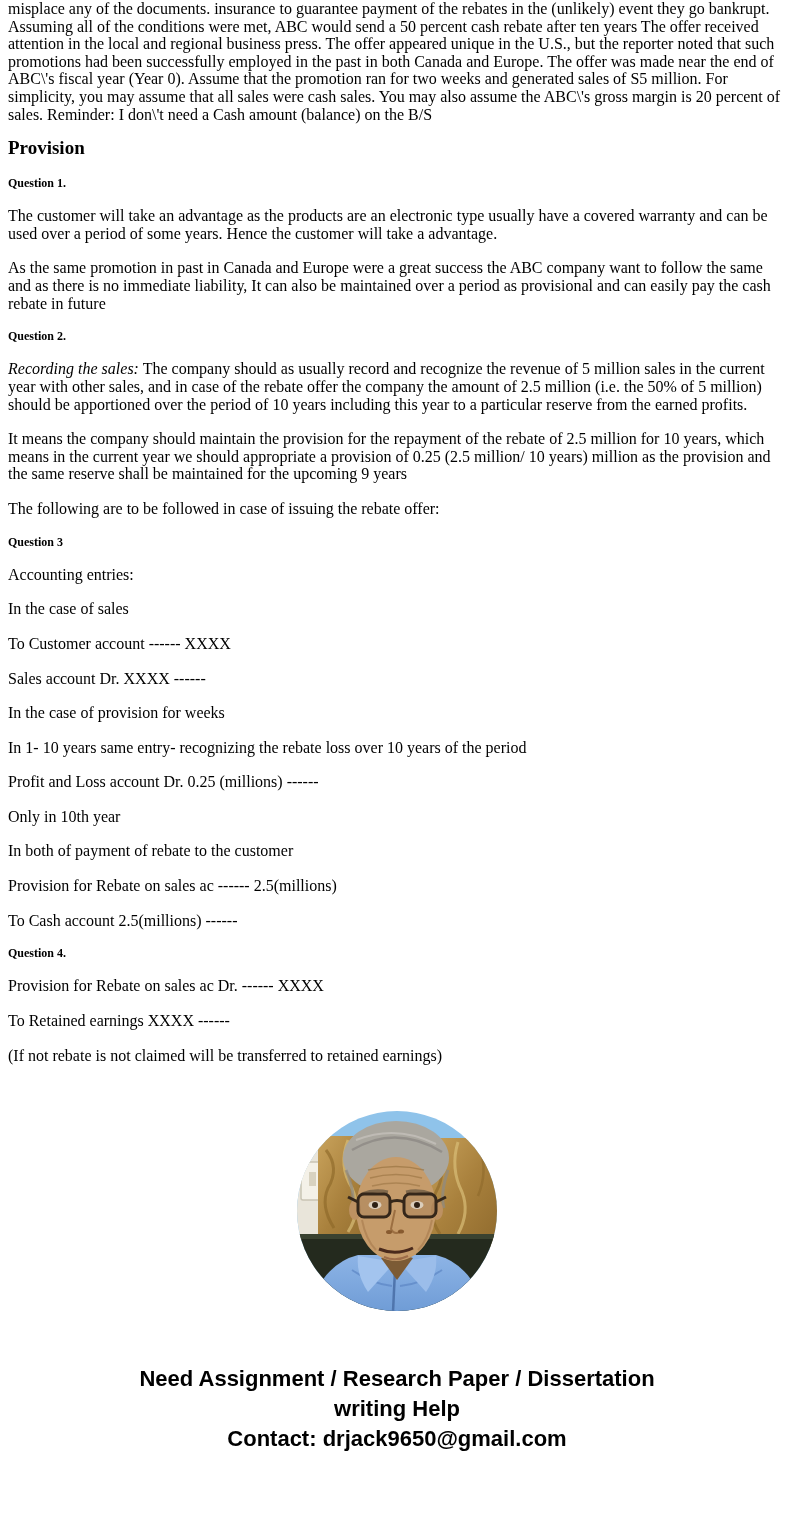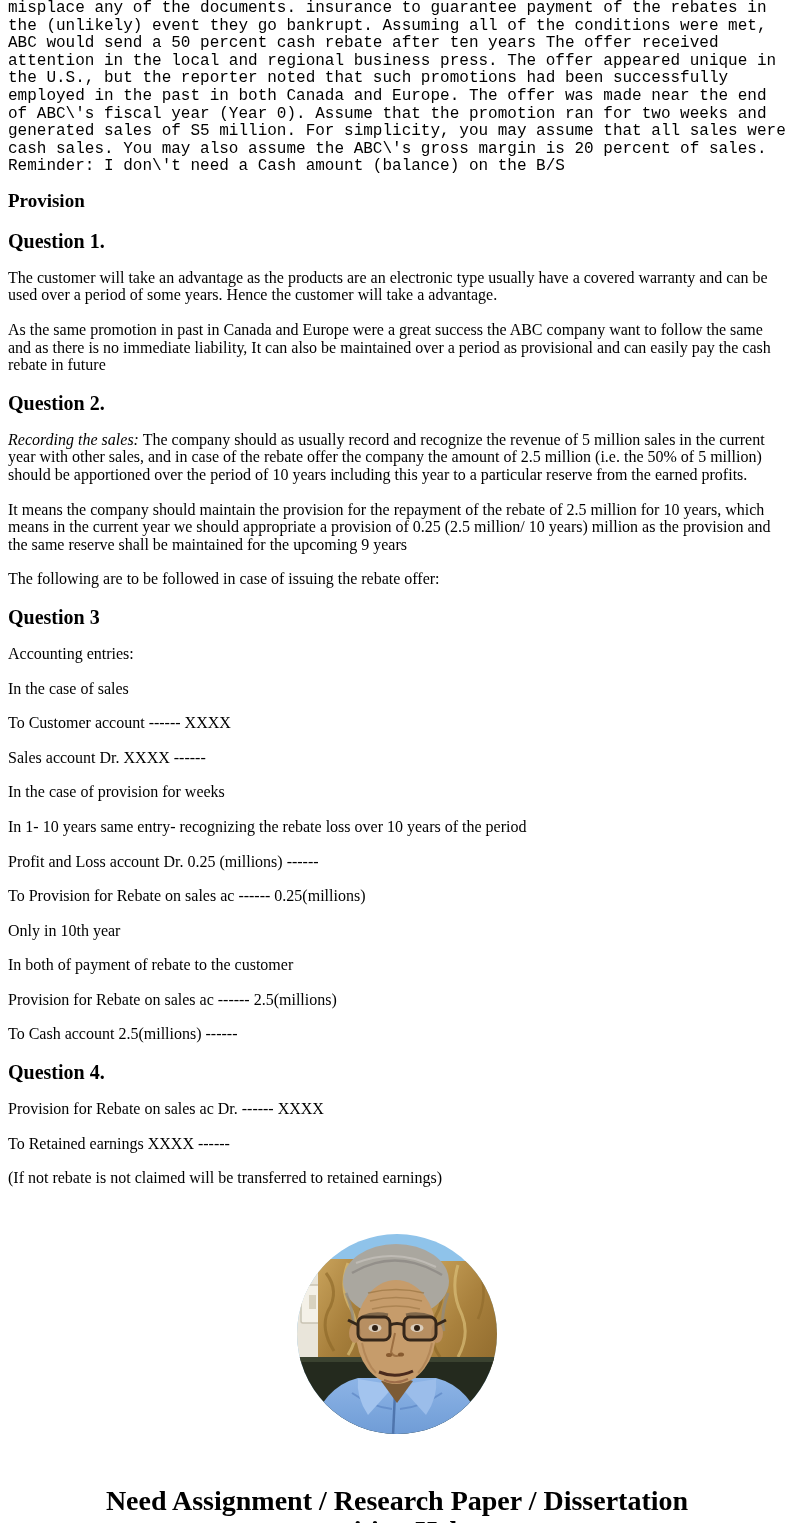--- a/index.html
+++ b/index.html
@@ -8,46 +8,46 @@
     box-sizing: border-box;
     width: 794px;
     min-height: 1523px;
     padding: 0 8px 30px 8px;
     font-family: "Liberation Serif", "DejaVu Serif", serif;
     font-size: 16px;
     line-height: 1.1;
     color: #000000;
   }
   .page p { margin: 17px 0 0 0; }
-  p.first { margin-top: 0; font-family: Liberation Mono, monospace; }
+  p.first { margin-top: 0; }
   h3.sol {
     font-size: 19px;
     font-weight: 700;
     margin: 15px 0 0 0;
     line-height: 1.1;
   }
   h4.q {
-    font-size: 20px;
+    font-size: 12px;
     font-weight: 700;
     margin: 18px 0 0 0;
     line-height: 1.1;
   }
   .b { font-weight: 400; }
   .lead { font-weight: 400; font-style: italic; }
   .avatar-wrap {
     margin-top: 46px;
     text-align: center;
   }
   .avatar-wrap svg { display: inline-block; }
   .footer {
     margin-top: 48px;
     text-align: center;
-    font-family: Liberation Serif, serif;
+    font-family: Liberation Sans, sans-serif;
     font-weight: 700;
-    font-size: 28px;
+    font-size: 22px;
     line-height: 30px;
     color: #000000;
   }
 </style>
 </head>
 <body>
 
 <div class="page">
 
   <p class="first">misplace any of the documents. insurance to guarantee payment of the rebates in the (unlikely) event they go bankrupt. Assuming all of the conditions were met, ABC would send a 50 percent cash rebate after ten years The offer received attention in the local and regional business press. The offer appeared unique in the U.S., but the reporter noted that such promotions had been successfully employed in the past in both Canada and Europe. The offer was made near the end of ABC\'s fiscal year (Year 0). Assume that the promotion ran for two weeks and generated sales of S5 million. For simplicity, you may assume that all sales were cash sales. You may also assume the ABC\'s gross margin is 20 percent of sales. Reminder: I don\'t need a Cash amount (balance) on the B/S</p>
@@ -64,21 +64,20 @@
   <p>The following are to be followed in case of issuing the rebate offer:</p>
 
   <h4 class="q">Question 3</h4>
   <p>Accounting entries:</p>
   <p class="b">In the case of sales</p>
   <p>To Customer account ------ XXXX</p>
   <p>Sales account Dr. XXXX ------</p>
   <p class="b">In the case of provision for weeks</p>
   <p>In 1- 10 years same entry- recognizing the rebate loss over 10 years of the period</p>
   <p>Profit and Loss account Dr. 0.25 (millions) ------</p>
-  <p>To Provision for Rebate on sales ac ------ 0.25(millions)</p>
   <p>Only in 10th year</p>
   <p>In both of payment of rebate to the customer</p>
   <p>Provision for Rebate on sales ac ------ 2.5(millions)</p>
   <p>To Cash account 2.5(millions) ------</p>
 
   <h4 class="q">Question 4.</h4>
   <p>Provision for Rebate on sales ac Dr. ------ XXXX</p>
   <p>To Retained earnings XXXX ------</p>
   <p>(If not rebate is not claimed will be transferred to retained earnings)</p>
 

